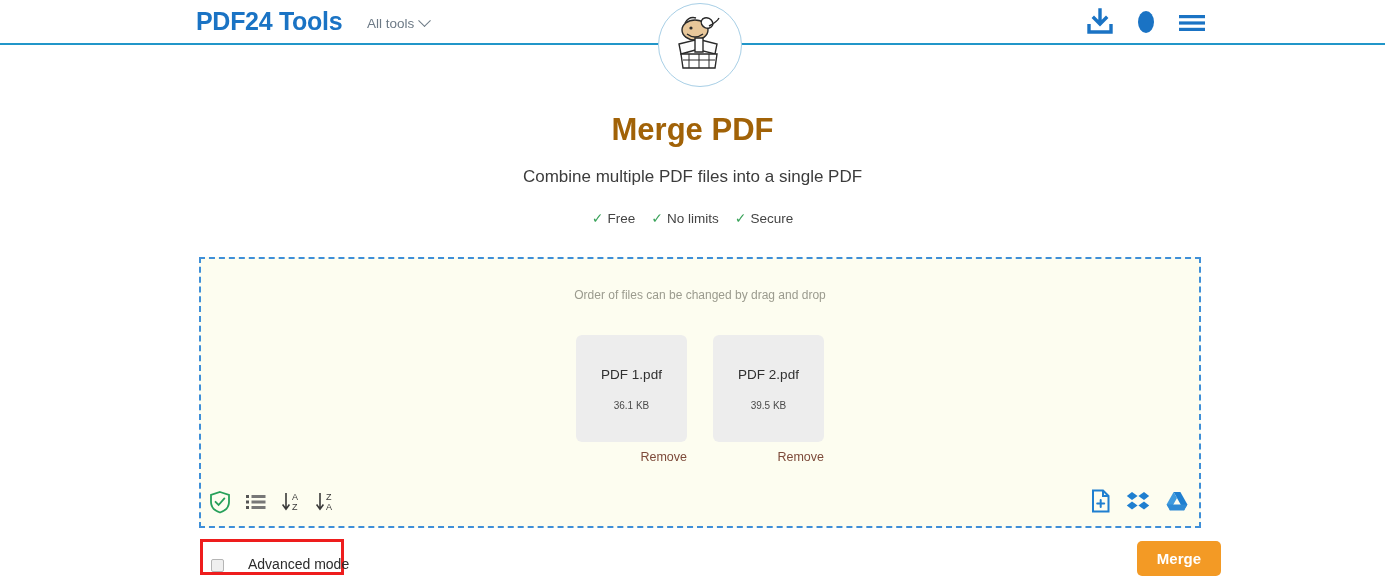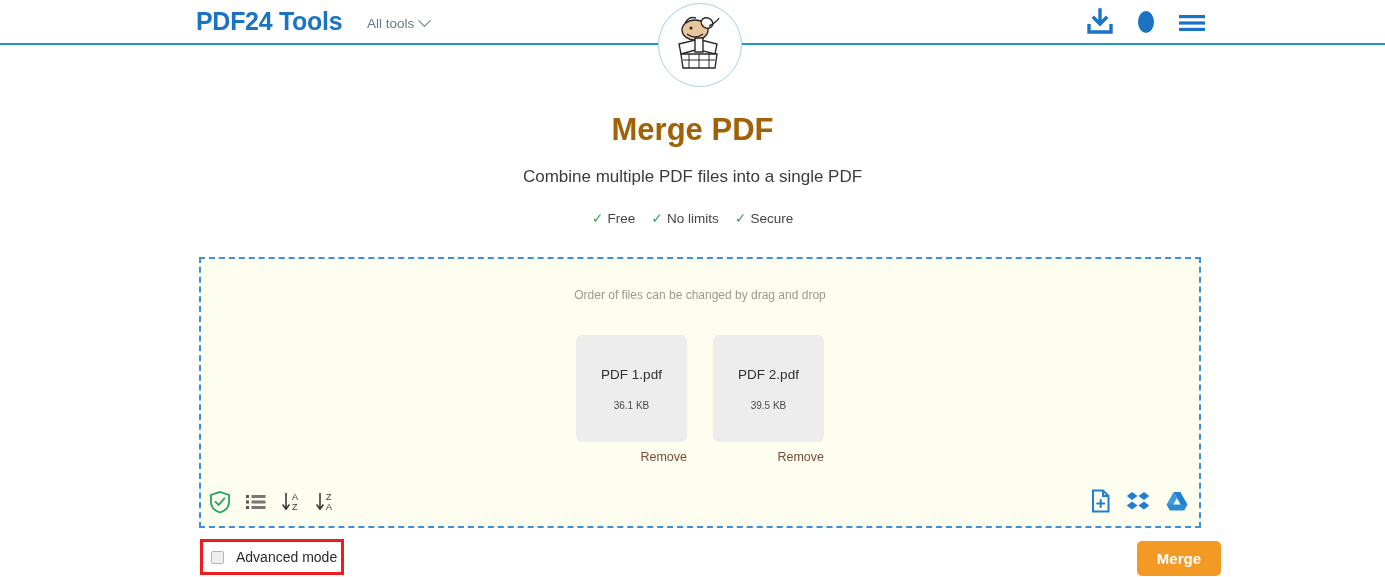--- a/index.html
+++ b/index.html
@@ -191,23 +191,23 @@
   
   .adv-wrap {
     position: absolute;
     left: 200px;
     top: 539px;
     width: 144px;
     height: 36px;
     border: 3px solid #ee1d1d;
     background: #ffffff;
     display: flex;
-    align-items: center;
+    align-items: flex-end;
     padding-left: 8px;
-    gap: 12px;
+    gap: 24px;
   }
   .adv-box {
     width: 13px; height: 13px;
     border: 1px solid #b5b5b5;
     background: #efefef;
     border-radius: 2px;
     cursor: pointer;
     flex: 0 0 auto;
   }
   .adv-label {

